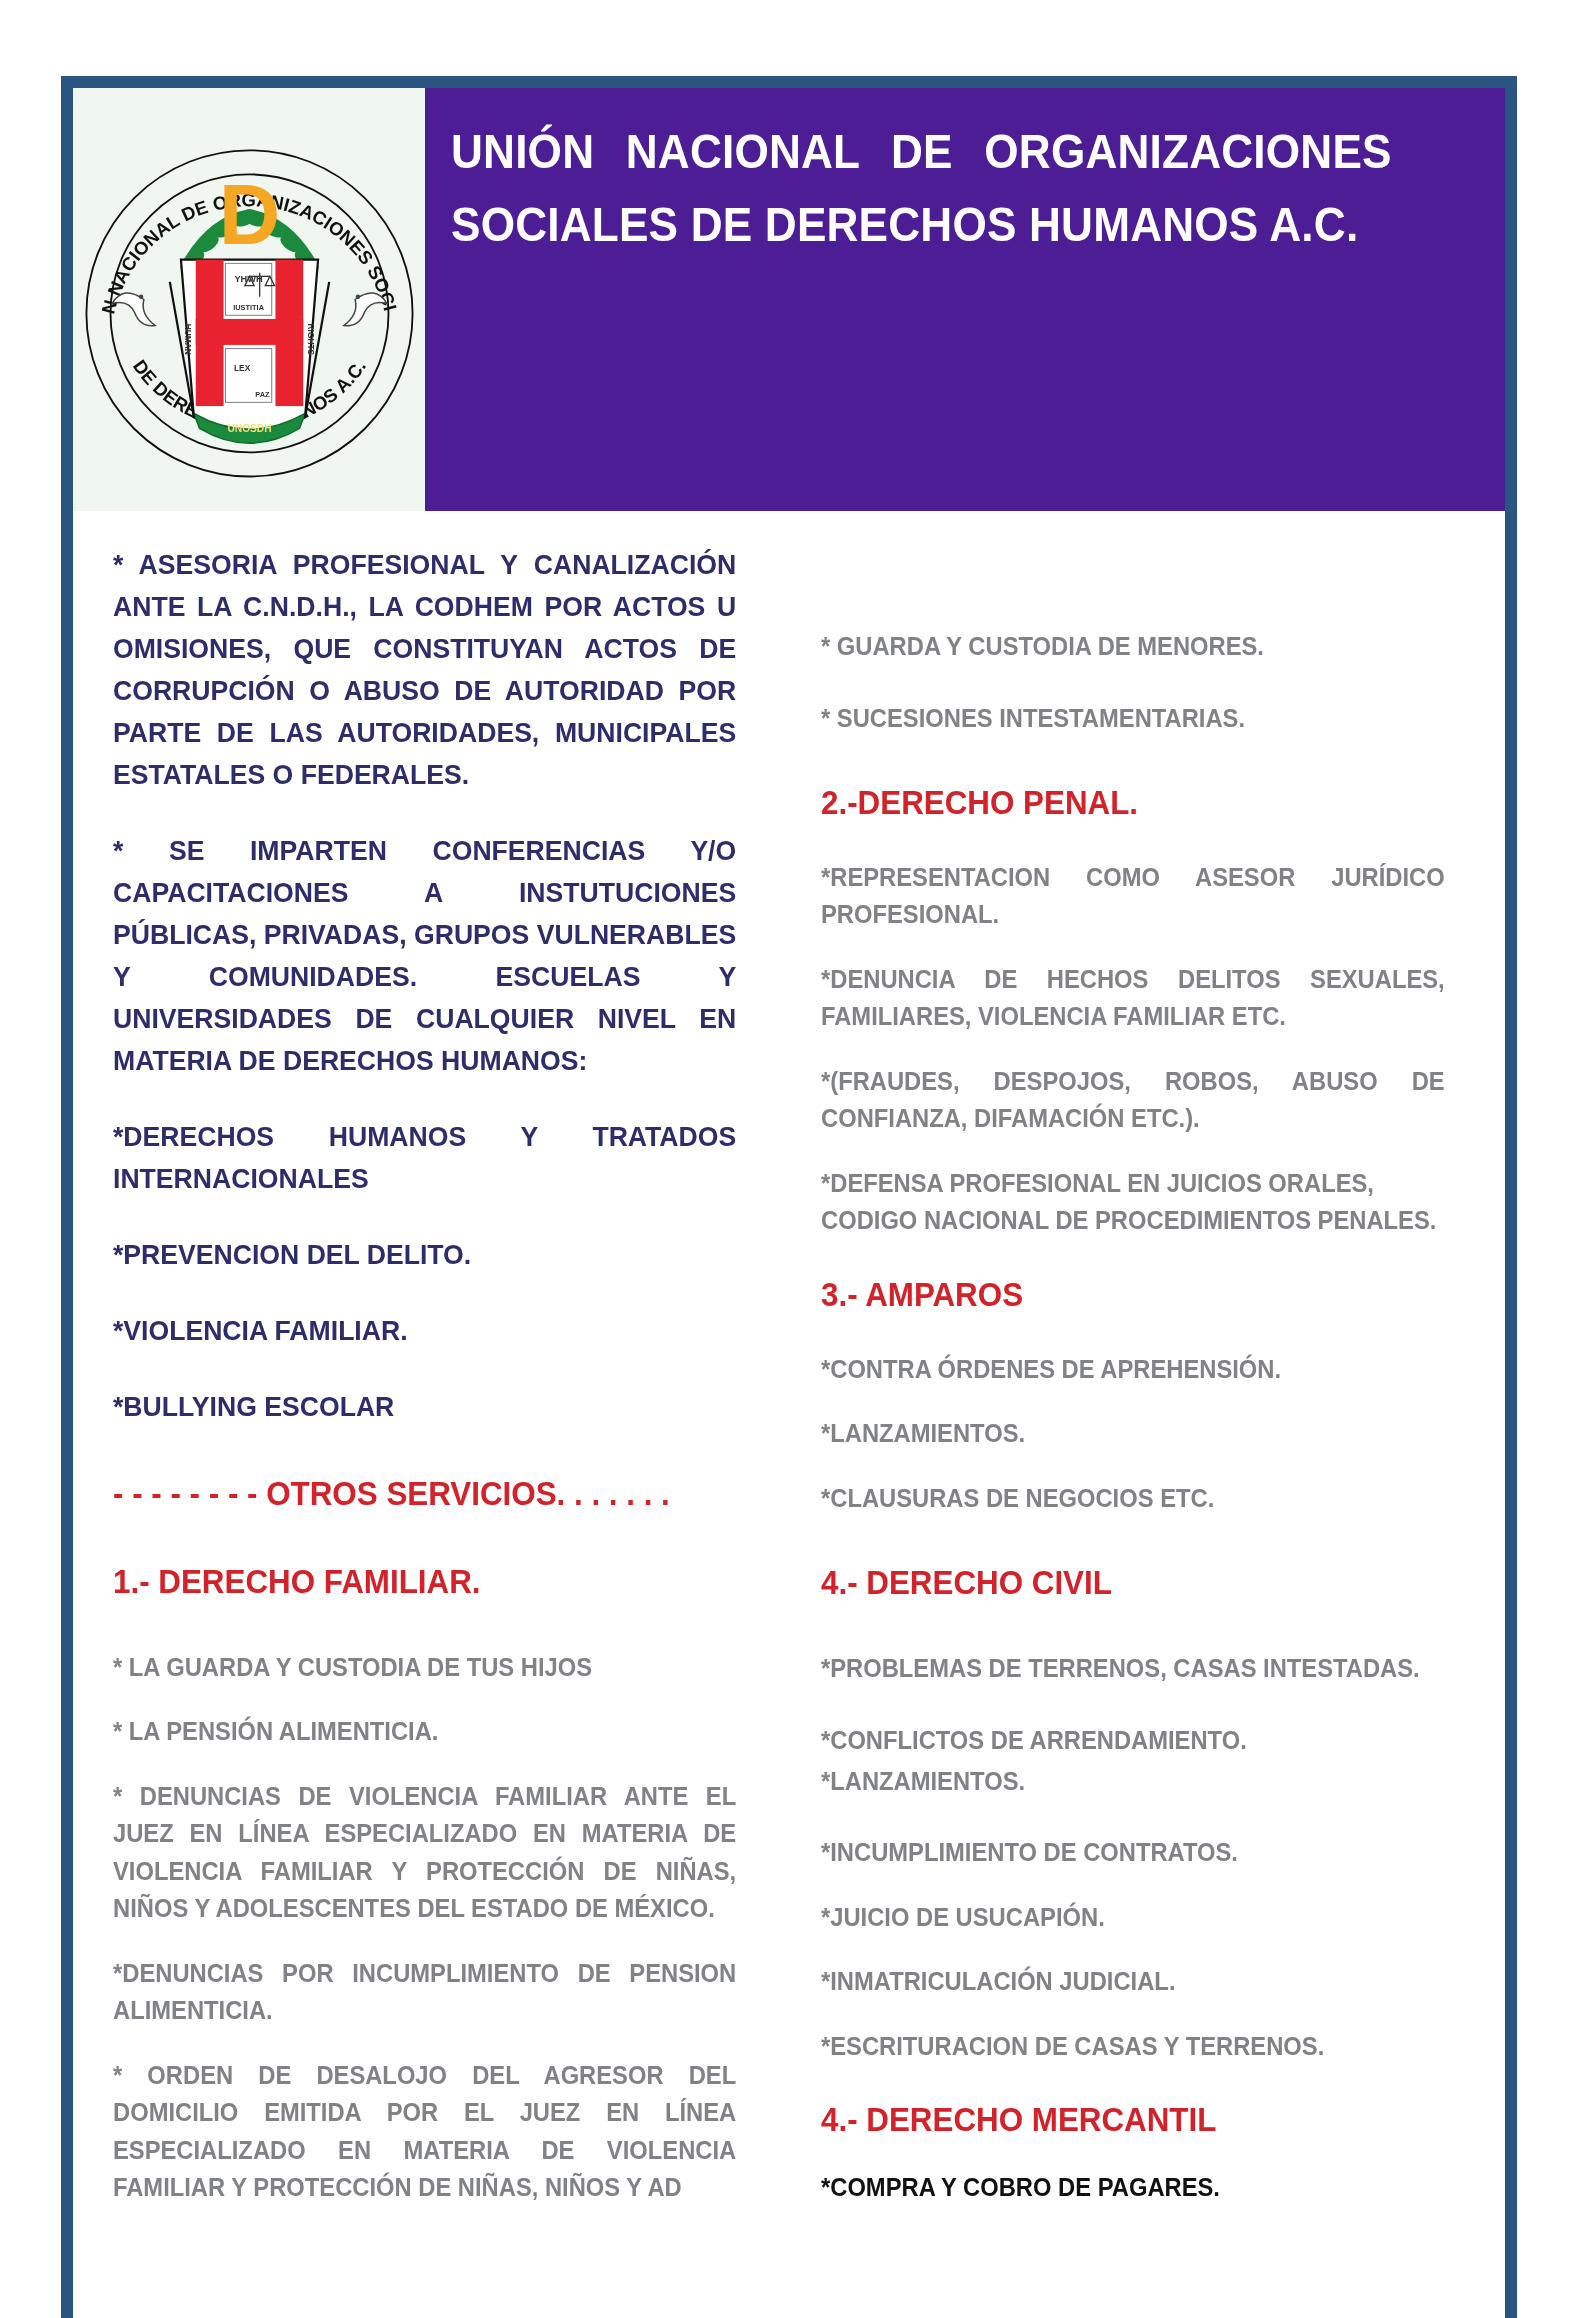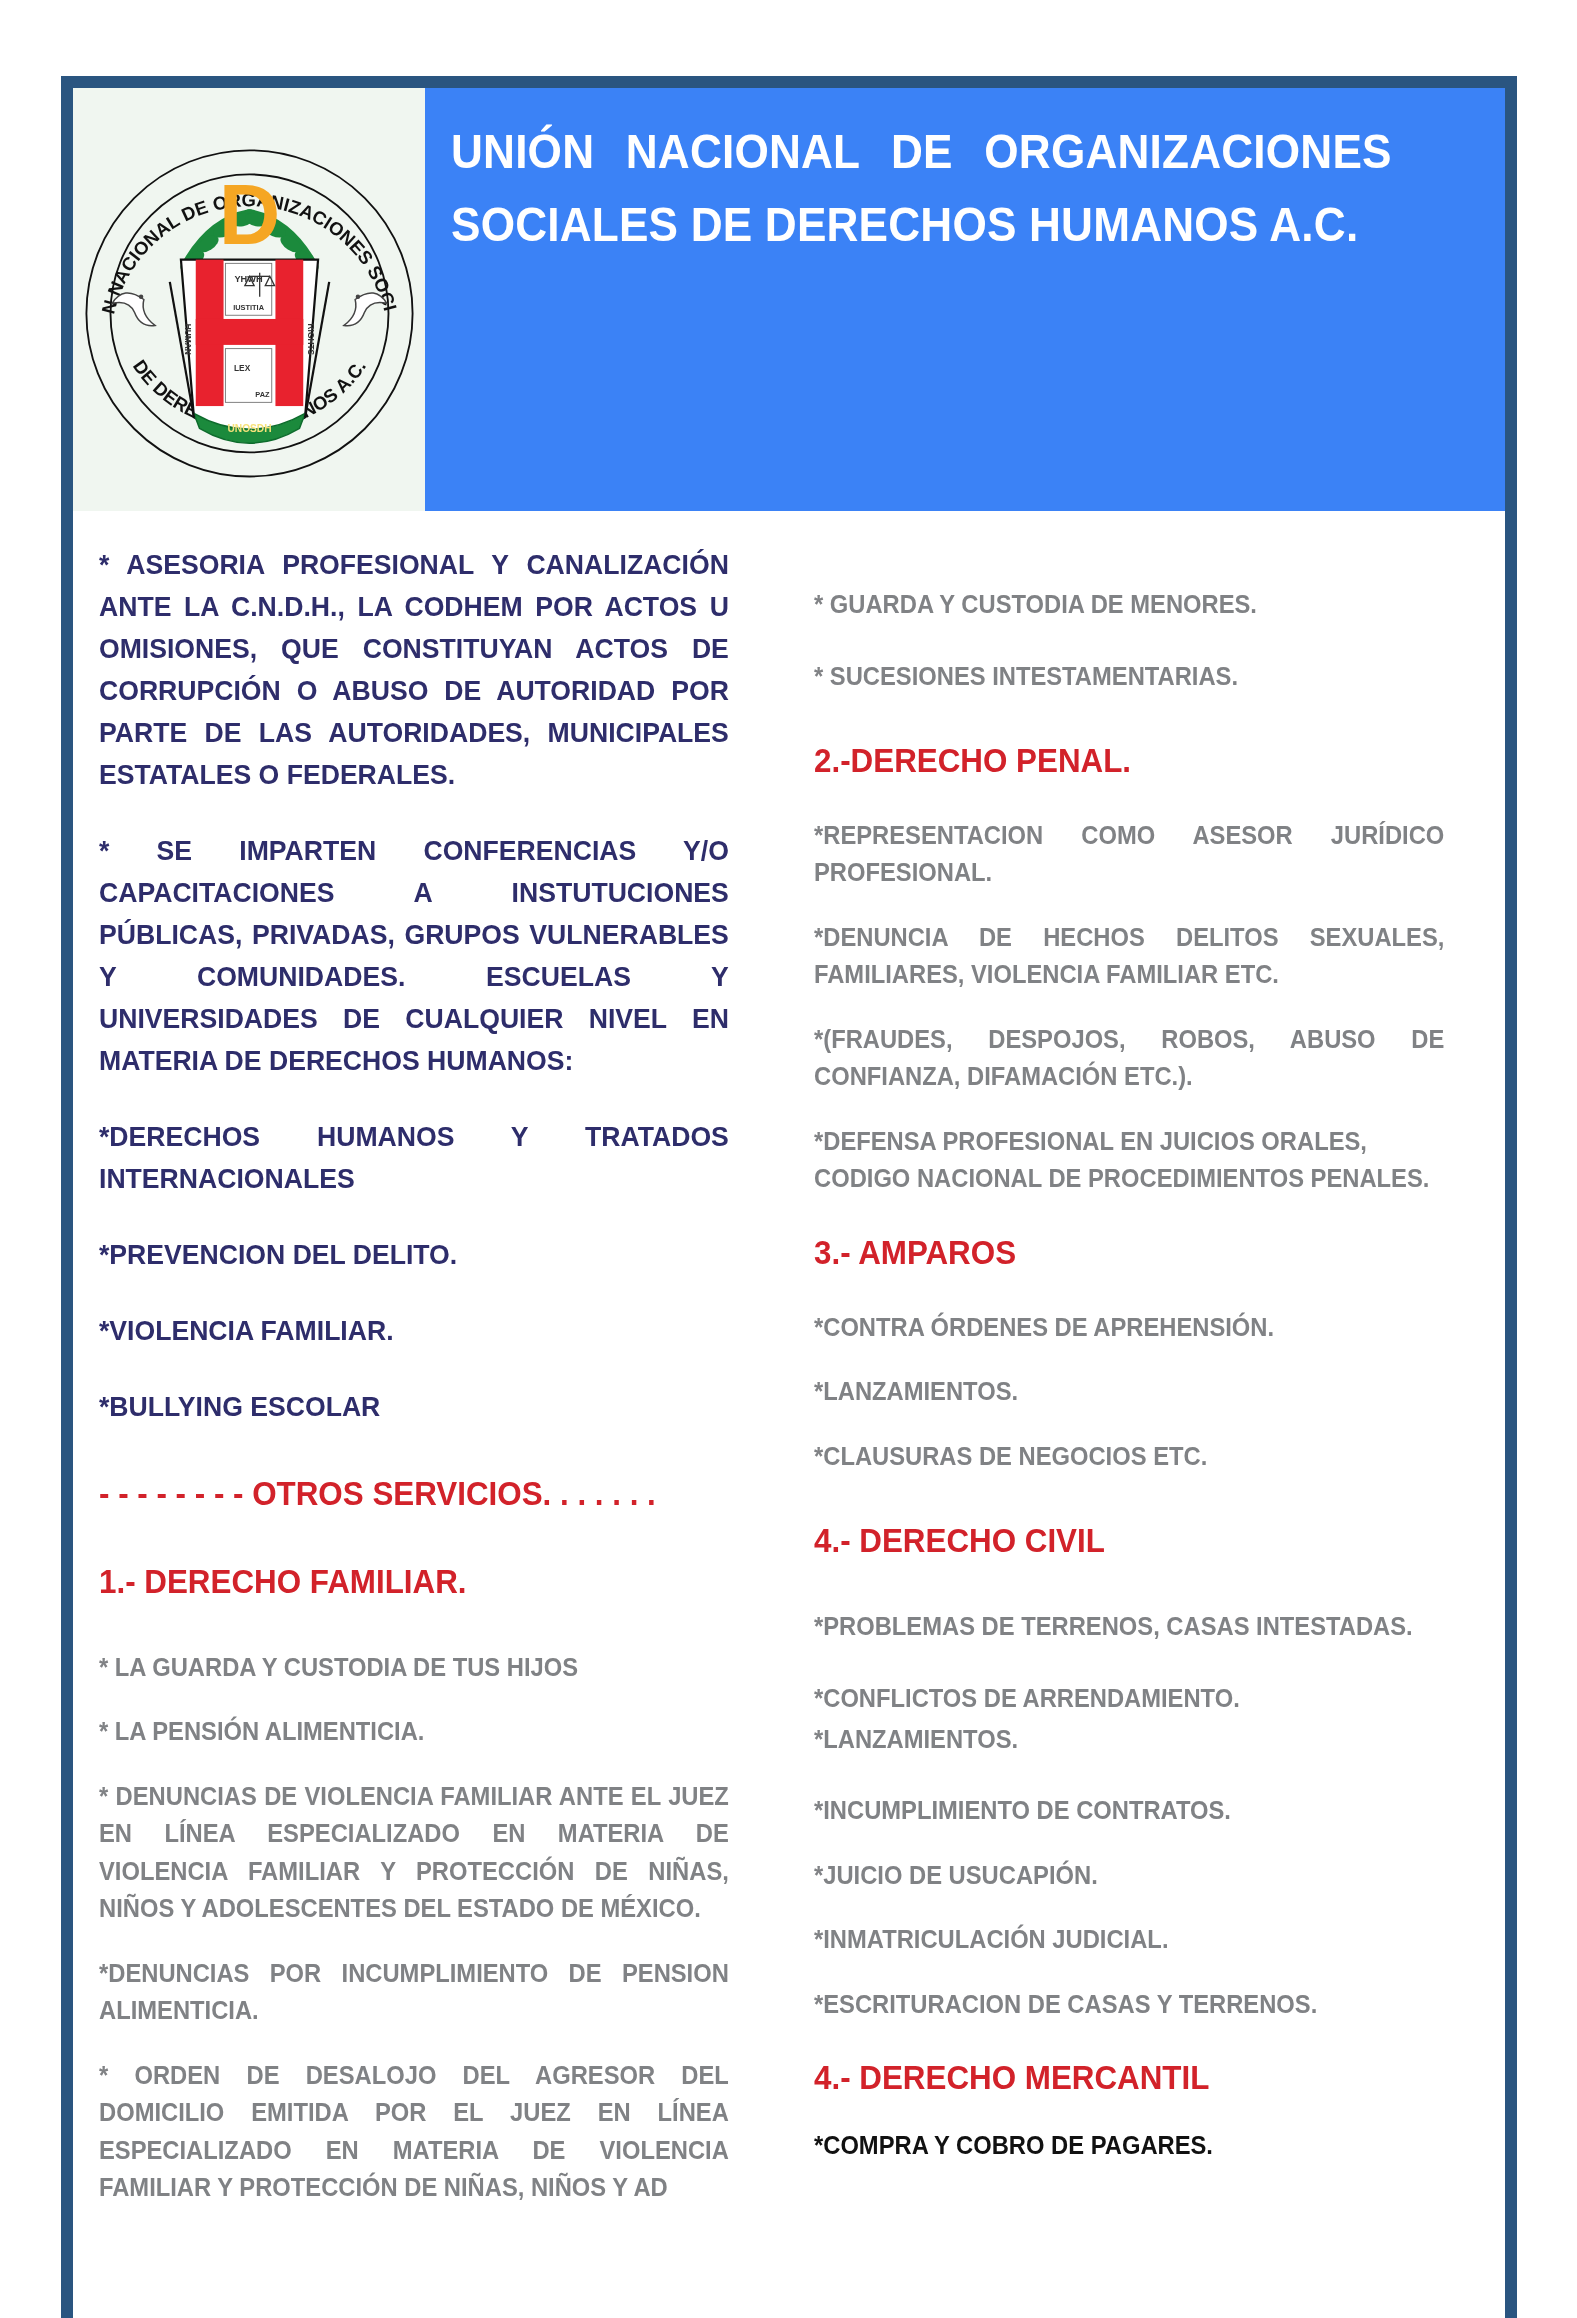--- a/index.html
+++ b/index.html
@@ -35,21 +35,21 @@
   }
   #logo-cell {
     width: 352px;
     flex: 0 0 352px;
     background: #f0f6f0;
     position: relative;
     overflow: hidden;
   }
   #header-cell {
     flex: 1 1 auto;
-    background: #3b82f6;
+    background: #4c1d95;
     padding: 28px 32px 0 25.5px;
     box-sizing: border-box;
     position: relative;
   }
   .org-title {
     color: #ffffff;
     font-family: "Liberation Sans Narrow", "Liberation Sans", sans-serif;
     font-weight: bold;
     font-size: 48px;
     line-height: 1.52;
@@ -78,23 +78,23 @@
     transform-origin: left center;
     white-space: nowrap;
   }
 
   
   #logo-svg { position: absolute; left: 3.7px; top: 2.8px; width: 345px; height: 417px; }
 
   
   #body-area {
     position: relative;
-    padding: 33px 0 0 0;
+    padding: 33px 0 0 14px;
     display: flex;
-    align-items: center;
+    align-items: flex-end;
   }
   .col {
     box-sizing: border-box;
   }
   #col-left  { width: 728px; padding: 0 39px 0 25.5px; }
   #col-right { width: 705px; padding: 0 28px 0 13px; }
 
   
   .p {
     font-family: "Liberation Sans Narrow", "Liberation Sans", sans-serif;

